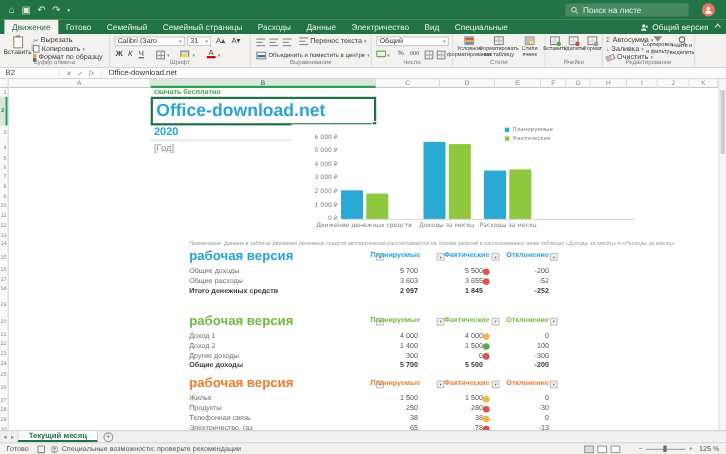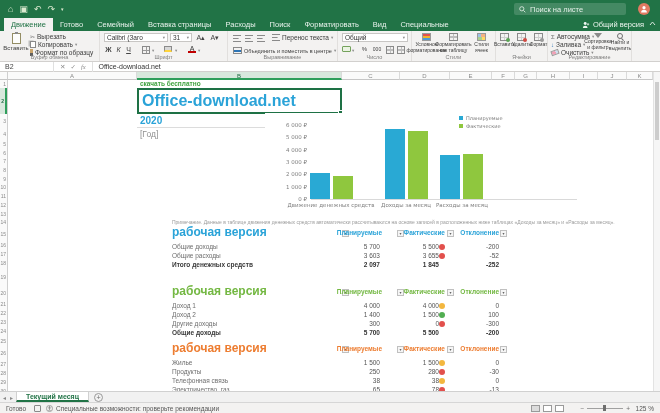--- a/index.html
+++ b/index.html
@@ -191,24 +191,24 @@
           <path d="M1.4 9.4 a3.6 3.6 0 0 1 7.2 0 z" fill="#fff"></path>
         </svg>
     </div>
   </div>
 
   <div class="tabrow">
     <div style="display:flex">
         <div class="rtab active">Движение</div>
         <div class="rtab">Готово</div>
         <div class="rtab">Семейный</div>
-        <div class="rtab">Вставка страницы</div>
+        <div class="rtab">Семейный страницы</div>
         <div class="rtab">Расходы</div>
-        <div class="rtab">Поиск</div>
-        <div class="rtab">Форматировать</div>
+        <div class="rtab">Данные</div>
+        <div class="rtab">Электричество</div>
         <div class="rtab">Вид</div>
         <div class="rtab">Специальные</div>
       </div>
   </div>
   <div class="share">
     <svg width="8" height="8" viewBox="0 0 10 10">
         <circle cx="4" cy="3.2" r="1.8" fill="#eef6f0"></circle>
         <path d="M1 8.8 a3 3 0 0 1 6 0 z" fill="#eef6f0"></path>
         <path d="M7.5 2.6 v3 M6 4.1 h3" stroke="#eef6f0" stroke-width="0.9"></path>
       </svg>

